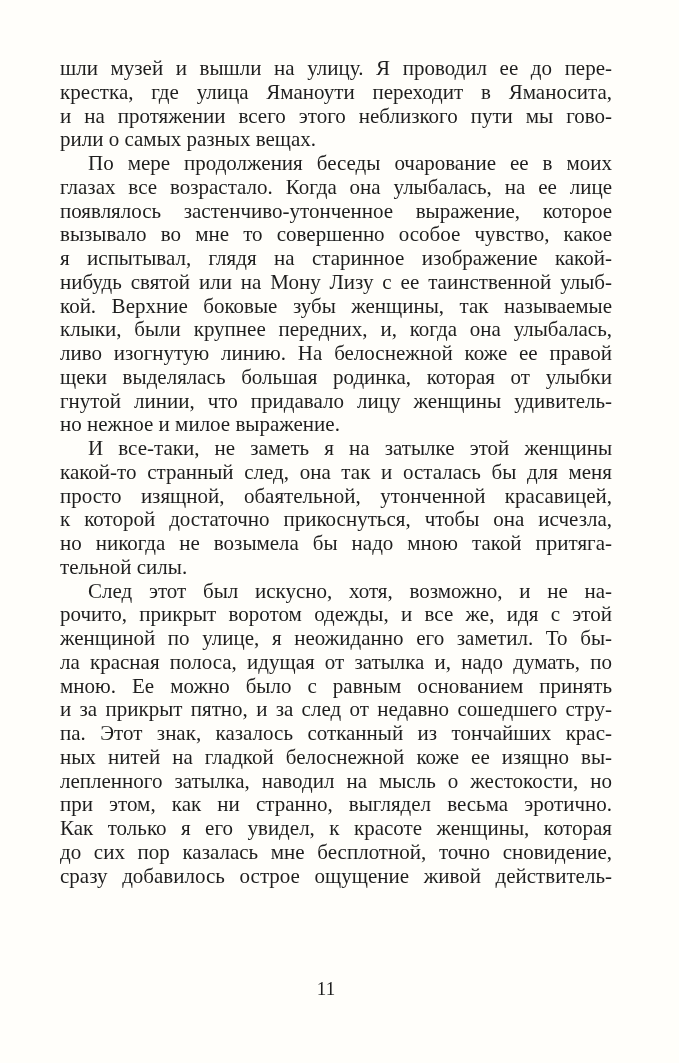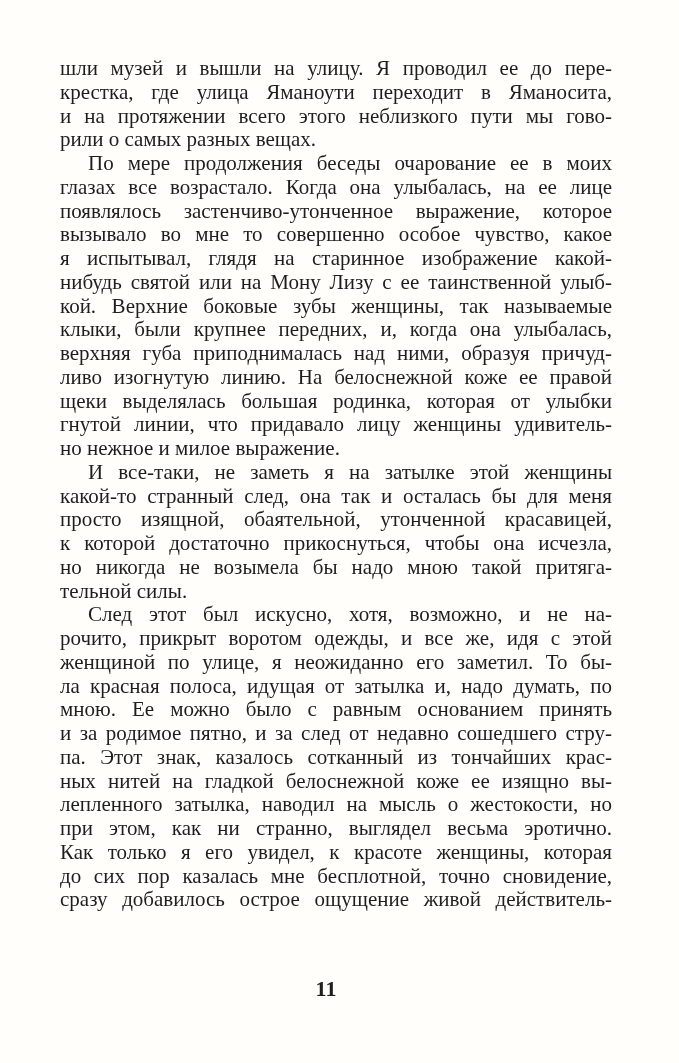--- a/index.html
+++ b/index.html
@@ -47,23 +47,22 @@
   }
   .line.first-line-indent {
     text-indent: 28px;
   }
   .page-number {
     position: absolute;
     left: 60px;
     top: 977px;
     width: 532px;
     text-align: center;
-    font-size: 22px;
+    font-size: 19px;
     line-height: 23.75px;
-    font-weight: bold;
   }
 </style>
 </head>
 <body>
 
 <div class="page">
   <div class="text-block" id="text-block">
       <div class="paragraph">
         <div class="line">шли музей и вышли на улицу. Я проводил ее до пере-</div>
         <div class="line">крестка, где улица Яманоути переходит в Яманосита,</div>
@@ -72,41 +71,40 @@
       </div>
       <div class="paragraph">
         <div class="line first-line-indent">По мере продолжения беседы очарование ее в моих</div>
         <div class="line">глазах все возрастало. Когда она улыбалась, на ее лице</div>
         <div class="line">появлялось застенчиво-утонченное выражение, которое</div>
         <div class="line">вызывало во мне то совершенно особое чувство, какое</div>
         <div class="line">я испытывал, глядя на старинное изображение какой-</div>
         <div class="line">нибудь святой или на Мону Лизу с ее таинственной улыб-</div>
         <div class="line">кой. Верхние боковые зубы женщины, так называемые</div>
         <div class="line">клыки, были крупнее передних, и, когда она улыбалась,</div>
-        <div class="line">верхняя губа приподнималась над ними, образуя причуд-</div>
         <div class="line">ливо изогнутую линию. На белоснежной коже ее правой</div>
         <div class="line">щеки выделялась большая родинка, которая от улыбки</div>
         <div class="line">гнутой линии, что придавало лицу женщины удивитель-</div>
         <div class="line last-line">но нежное и милое выражение.</div>
       </div>
       <div class="paragraph">
         <div class="line first-line-indent">И все-таки, не заметь я на затылке этой женщины</div>
         <div class="line">какой-то странный след, она так и осталась бы для меня</div>
         <div class="line">просто изящной, обаятельной, утонченной красавицей,</div>
         <div class="line">к которой достаточно прикоснуться, чтобы она исчезла,</div>
         <div class="line">но никогда не возымела бы надо мною такой притяга-</div>
         <div class="line last-line">тельной силы.</div>
       </div>
       <div class="paragraph">
         <div class="line first-line-indent">След этот был искусно, хотя, возможно, и не на-</div>
         <div class="line">рочито, прикрыт воротом одежды, и все же, идя с этой</div>
         <div class="line">женщиной по улице, я неожиданно его заметил. То бы-</div>
         <div class="line">ла красная полоса, идущая от затылка и, надо думать, по</div>
         <div class="line">мною. Ее можно было с равным основанием принять</div>
-        <div class="line">и за родимое пятно, и за след от недавно сошедшего стру-</div>
+        <div class="line">и за прикрыт пятно, и за след от недавно сошедшего стру-</div>
         <div class="line">па. Этот знак, казалось сотканный из тончайших крас-</div>
         <div class="line">ных нитей на гладкой белоснежной коже ее изящно вы-</div>
         <div class="line">лепленного затылка, наводил на мысль о жестокости, но</div>
         <div class="line">при этом, как ни странно, выглядел весьма эротично.</div>
         <div class="line">Как только я его увидел, к красоте женщины, которая</div>
         <div class="line">до сих пор казалась мне бесплотной, точно сновидение,</div>
         <div class="line">сразу добавилось острое ощущение живой действитель-</div>
       </div>
     </div>
   <div class="page-number">11</div>

